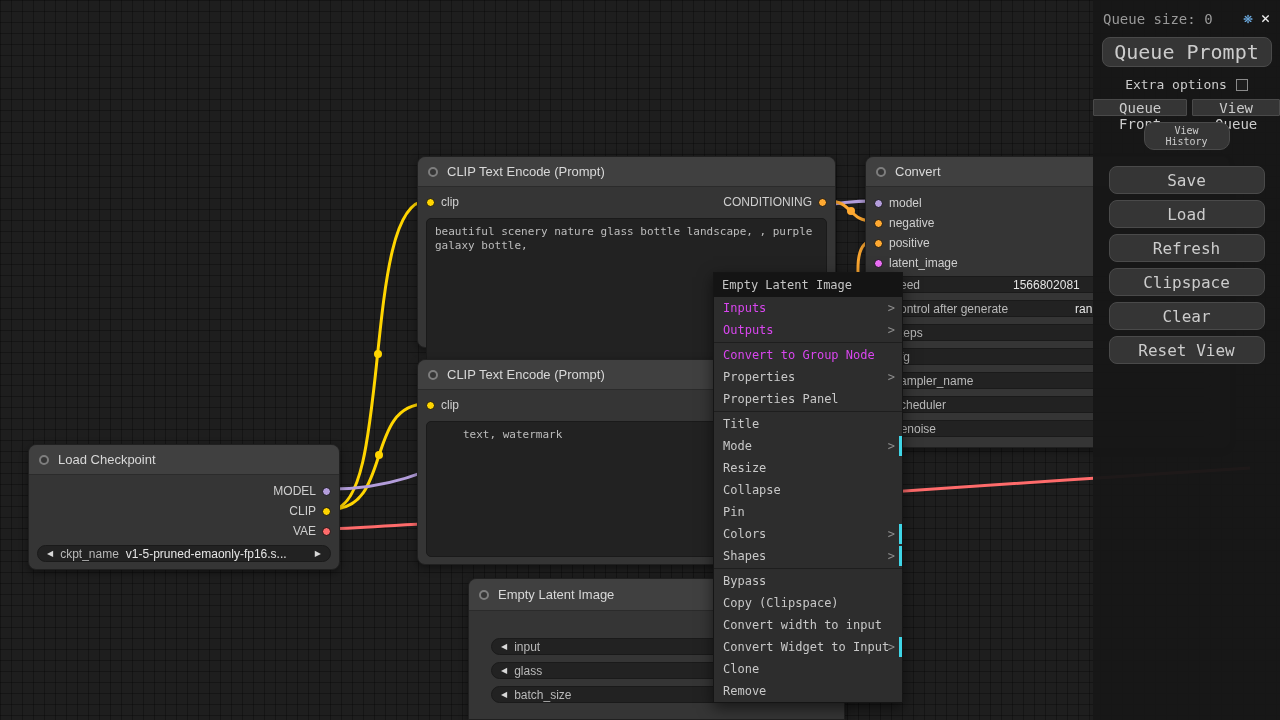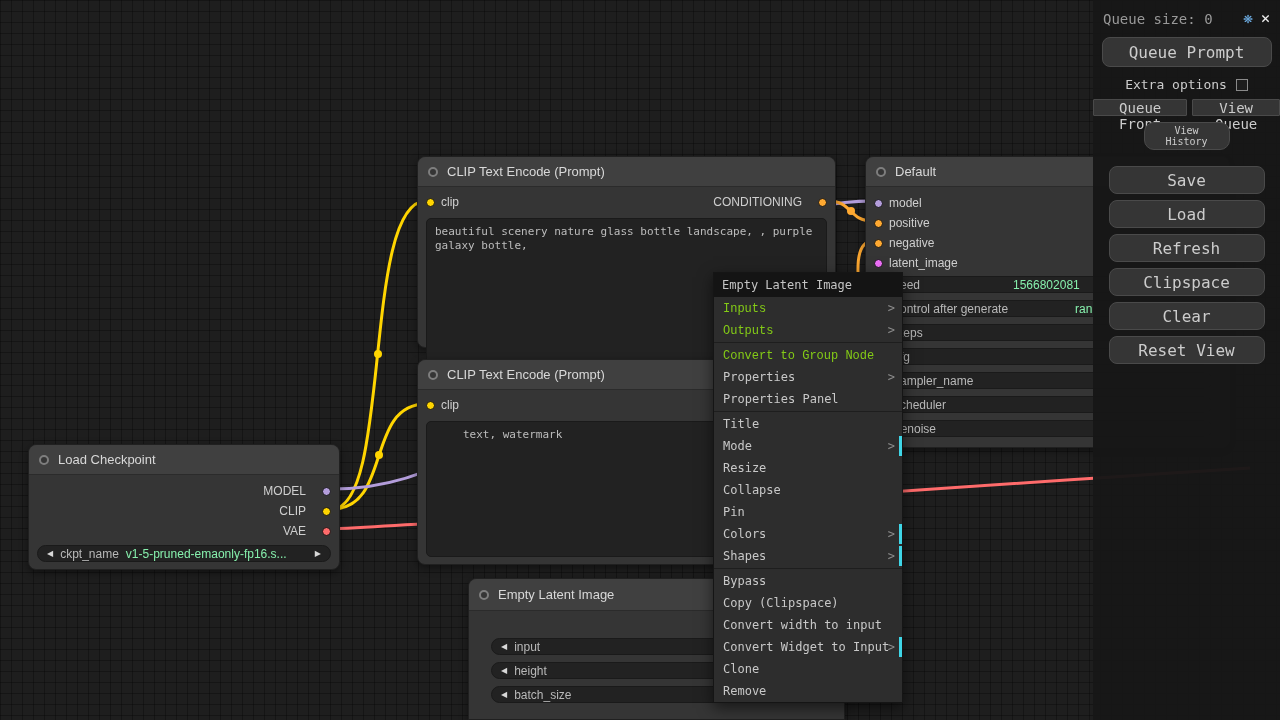--- a/index.html
+++ b/index.html
@@ -22,56 +22,56 @@
     font-family:"Liberation Sans",sans-serif; color:#cccccc; }
   .node-header { height:30px; display:flex; align-items:center; gap:9px;
     padding:0 10px; color:#d8d8d8; font-size:13px;
     background:#404040; border-radius:8px 8px 0 0;
     border-bottom:1px solid #2b2b2b; }
   .collapse-dot { width:10px; height:10px; border-radius:50%;
     border:2px solid #7e7e7e; background:#353535; flex:0 0 auto; }
   .slot-row { display:flex; align-items:center; height:20px; padding:0 4px;
     font-size:12px; color:#cfcfcf; }
   .slot-left { display:flex; align-items:center; gap:6px; padding-left:4px; }
-  .slot-right { display:flex; align-items:center; gap:16px; margin-left:auto; padding-right:4px; }
+  .slot-right { display:flex; align-items:center; gap:6px; margin-left:auto; padding-right:4px; }
   .slot-dot { width:9px; height:9px; border-radius:50%; border:1px solid #161616; flex:0 0 auto; }
   .prompt-box { position:absolute; left:8px; right:8px; background:#222222;
     border:1px solid #1a1a1a; border-radius:5px; padding:6px 8px;
     font-family:"DejaVu Sans Mono",monospace; font-size:11px; line-height:14px; color:#bdbdbd; }
   .widget { position:relative; height:17px; background:#222222; border:1px solid #1a1a1a;
     border-radius:9px; display:flex; align-items:center; gap:7px;
     padding:0 9px; font-size:12px; color:#c8c8c8; }
   .widget .warrow { font-size:8px; color:#d8d8d8; flex:0 0 auto; }
   .widget .wlabel { color:#b9b9b9; white-space:nowrap; }
-  .widget .wvalue { color:#86efac; white-space:nowrap; }
+  .widget .wvalue { color:#e5e5e5; white-space:nowrap; }
 
   
   .ctx { position:absolute; left:713px; top:272px; width:190px; z-index:5;
     background:#2d2d2d; border:1px solid #151515;
     box-shadow:0 5px 14px rgba(0,0,0,.55); font-size:12px; color:#c8c8c8; }
   .ctx-title { background:#141414; color:#c4c4c4; padding:5px 8px; height:24px; }
   .ctx-item { position:relative; height:22px; line-height:22px; padding:0 9px;
     white-space:nowrap; cursor:default; }
-  .ctx-item.disabled span { color:#84cc16;font-family:Liberation Mono, monospace; }
+  .ctx-item.disabled span { color:#d946ef; }
   .ctx-item.has-sub::after { content:">"; position:absolute; right:7px; top:0;
     color:#8d8d8d; }
   .ctx-item .mark { position:absolute; right:0; top:1px; bottom:1px; width:3px; }
   .ctx-sep { border-top:1px solid #1e1e1e; margin:1px 0; }
 
   
   .sidebar { position:absolute; right:0; top:0; width:187px; height:720px; z-index:10;
     background:rgba(23,23,23,.97); display:flex; flex-direction:column;
     align-items:center; padding-top:8px; color:#bbbbbb; }
   .sb-row1 { width:100%; display:flex; align-items:flex-end; gap:8px;
     padding:0 10px; font-size:14px; color:#999999; margin-bottom:4px; }
   .gear { margin-left:auto; color:#6fb0e8; font-size:16px; cursor:pointer; }
   .closex { color:#f0f0f0; font-size:15px; cursor:pointer; }
   .sb-btn { background:#353535; border:1px solid #4a4a4a; border-radius:8px;
     color:#cccccc; font-family:"DejaVu Sans Mono",monospace; cursor:pointer; }
-  .btn-queue { width:170px; height:30px; font-size:16px; margin:6px 0 10px; }
+  .btn-queue { width:170px; height:30px; font-size:20px; margin:6px 0 10px; }
   .extra { display:flex; align-items:center; gap:9px; font-size:13px;
     color:#cccccc; margin-bottom:7px; }
   .checkbox { width:12px; height:12px; border:1px solid #8a8a8a; background:#1d1d1d; cursor:pointer; }
   .sb-small-row { display:flex; gap:5px; margin-bottom:6px; }
   .btn-small { height:17px; font-size:14px; padding:0 9px; border-radius:1px; }
   .btn-history { width:86px; height:28px; font-size:10px; line-height:11px;
     margin-bottom:16px; padding:2px 16px; border-radius:10px; white-space:normal; }
   .btn-main { width:156px; height:28px; font-size:16px; margin-bottom:6px; }
 </style>
 </head>
@@ -157,39 +157,39 @@
     </div>
   </div>
   <div class="prompt-box" style="top:61px; height:136px;padding-left:36px;">
     <span>text, watermark</span>
   </div>
 </div>
 
 <div class="node" style="left:865px; top:156px; width:365px; height:292px;">
   <div class="node-header">
     <span class="collapse-dot"></span>
-    <span>Default</span>
+    <span>Convert</span>
   </div>
   <div style="padding-top:6px;">
     <div class="slot-row">
       <div class="slot-left">
         <span class="slot-dot" style="background: rgb(179, 157, 219);"></span>
         <span>model</span>
       </div>
     </div>
     <div class="slot-row">
       <div class="slot-left">
         <span class="slot-dot" style="background: rgb(255, 169, 49);"></span>
+        <span>negative</span>
+      </div>
+    </div>
+    <div class="slot-row">
+      <div class="slot-left">
+        <span class="slot-dot" style="background: rgb(255, 169, 49);"></span>
         <span>positive</span>
-      </div>
-    </div>
-    <div class="slot-row">
-      <div class="slot-left">
-        <span class="slot-dot" style="background: rgb(255, 169, 49);"></span>
-        <span>negative</span>
       </div>
     </div>
     <div class="slot-row">
       <div class="slot-left">
         <span class="slot-dot" style="background: rgb(238, 111, 248);"></span>
         <span>latent_image</span>
       </div>
     </div>
     <div class="widget" style="margin:3px 18px 7px 18px; width:329px;">
       <span class="wlabel">seed</span>
@@ -221,21 +221,21 @@
   <div class="node-header" style="height:32px;">
     <span class="collapse-dot"></span>
     <span>Empty Latent Image</span>
   </div>
   <div class="widget" style="position:absolute; left:22px; top:59px; width:330px;">
     <span class="warrow">◀</span>
     <span class="wlabel">input</span>
   </div>
   <div class="widget" style="position:absolute; left:22px; top:83px; width:330px;">
     <span class="warrow">◀</span>
-    <span class="wlabel">height</span>
+    <span class="wlabel">glass</span>
   </div>
   <div class="widget" style="position:absolute; left:22px; top:107px; width:330px;">
     <span class="warrow">◀</span>
     <span class="wlabel">batch_size</span>
   </div>
 </div>
 
 <div class="ctx">
   <div class="ctx-title">Empty Latent Image</div>
   <div class="ctx-item disabled has-sub"><span>Inputs</span></div>

